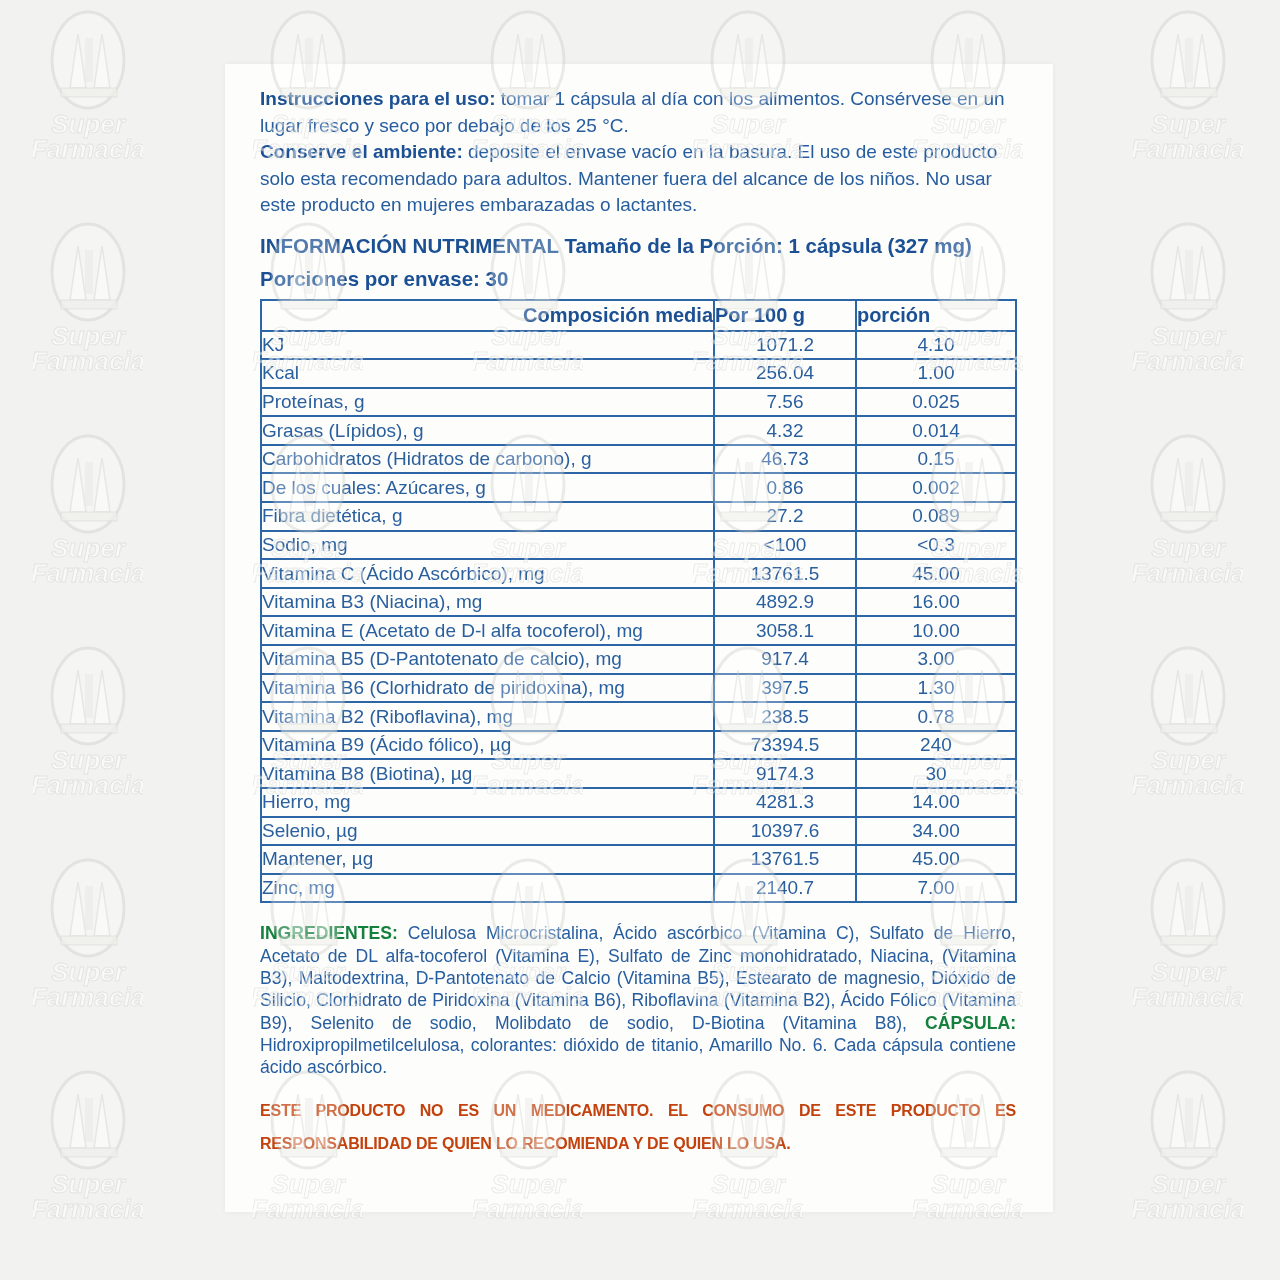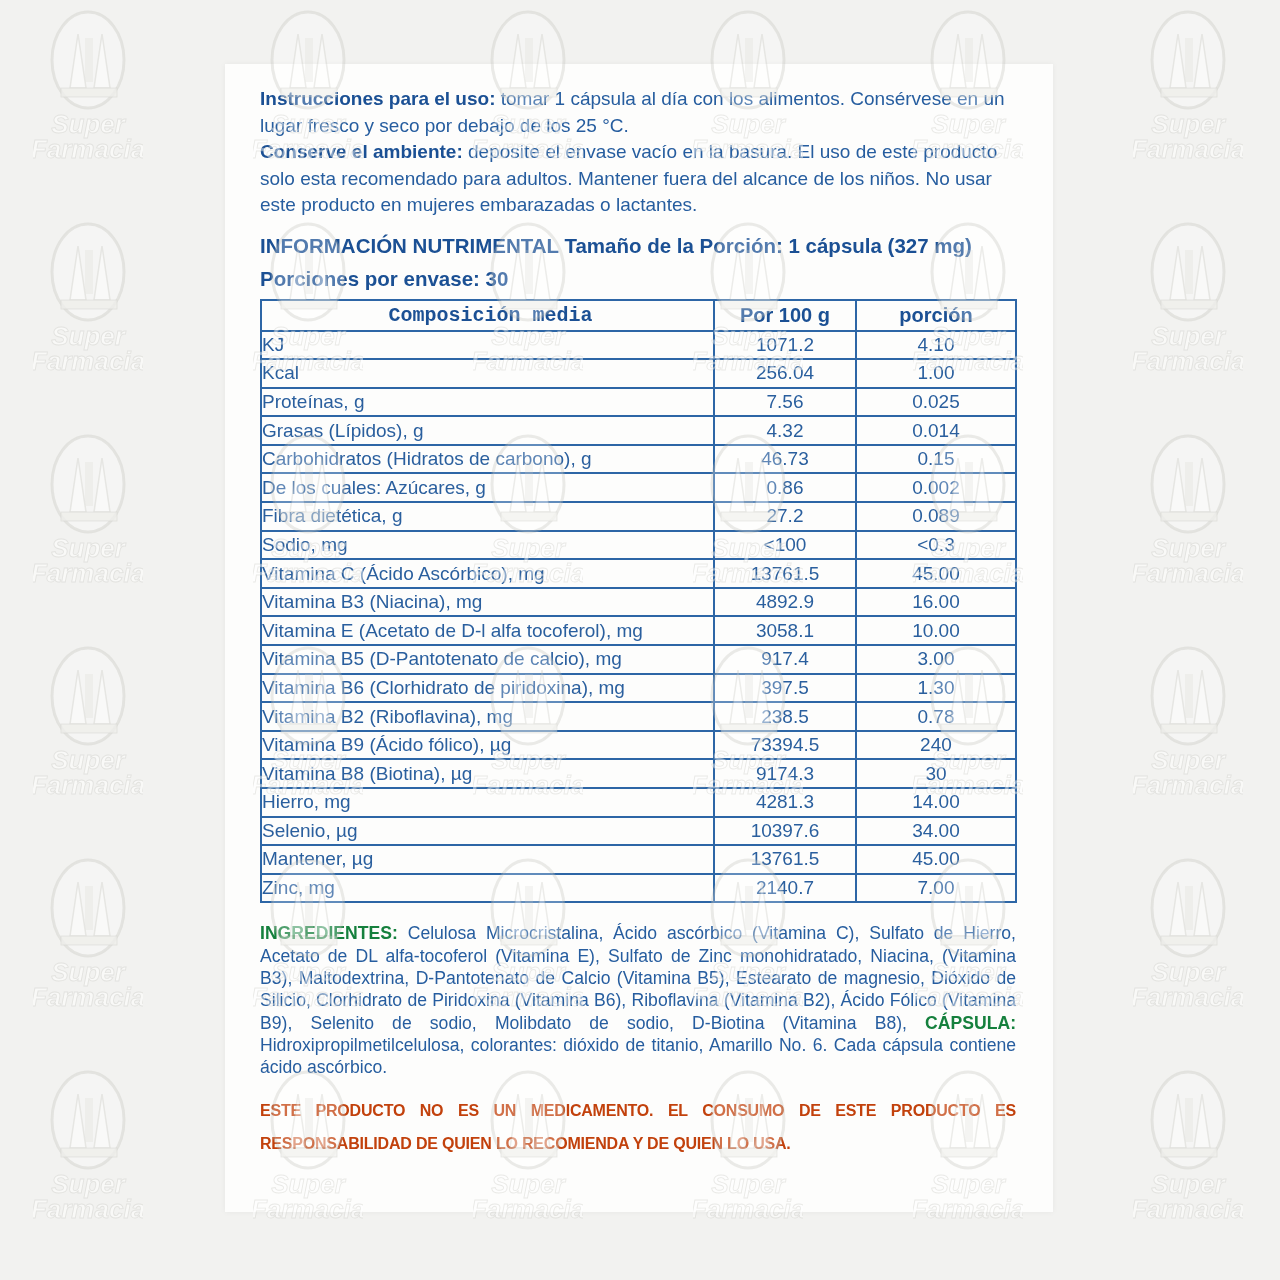--- a/index.html
+++ b/index.html
@@ -34,23 +34,23 @@
   table.nutrition col.c-100g{width:18.8%;}
   table.nutrition col.c-por{width:21.2%;}
   table.nutrition th, table.nutrition td{
     border:2px solid #2d66a6;
     padding:0;
     font-size:19px;color:#2a5f9e;
     overflow:hidden;white-space:nowrap;
   }
   table.nutrition thead th{
     height:29px;font-size:20px;font-weight:bold;color:#1b5094;
-    text-align:center;
-  }
-  table.nutrition thead th.h-name{text-align:center;padding-left:6px;font-family:Liberation Mono, monospace;}
+    text-align:left;
+  }
+  table.nutrition thead th.h-name{text-align:right;padding-left:6px;}
   table.nutrition tbody td{height:26.6px;text-align:center;}
   table.nutrition tbody td.n-name{text-align:left;}
   .ingredients{
     margin:19px 0 0 0;
     color:#265d9f;font-size:17.6px;line-height:22.3px;
     text-align:justify;
   }
   .ingredients b{color:#15803d;}
   .disclaimer{
     margin:17px 0 0 0;

